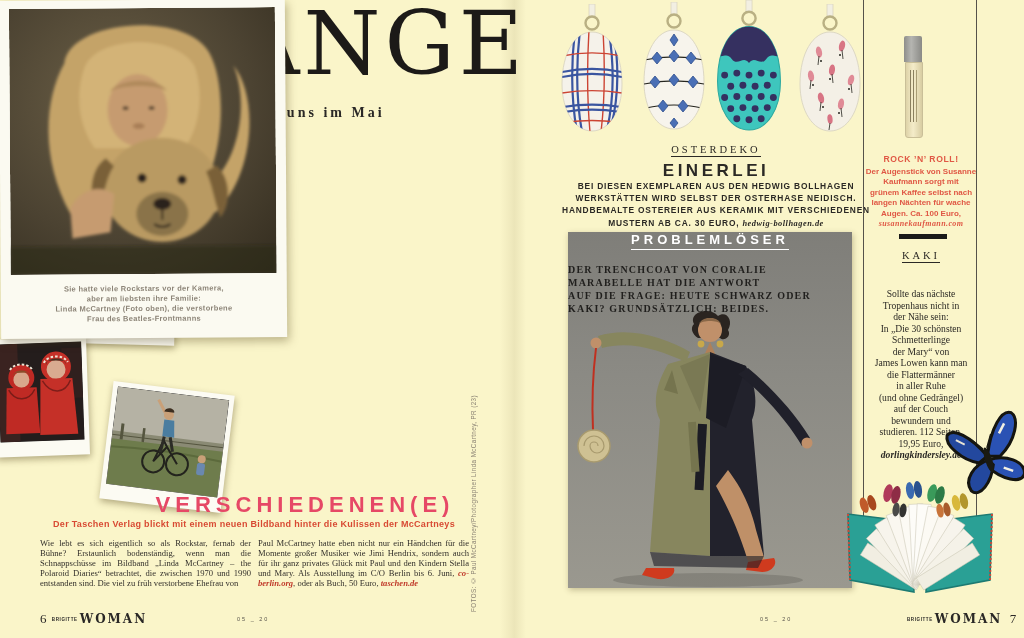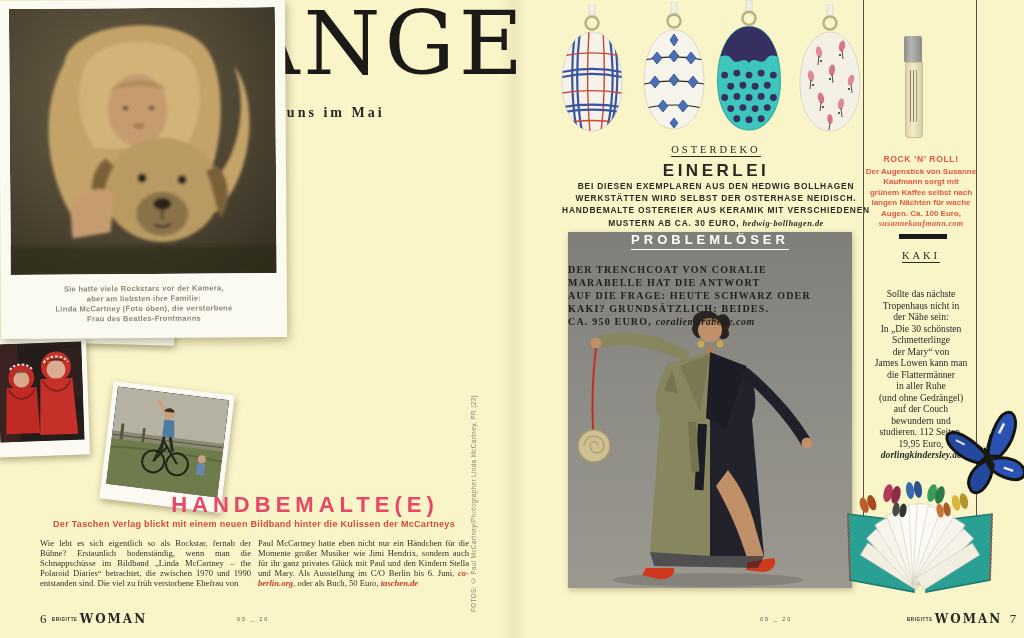--- a/index.html
+++ b/index.html
@@ -207,21 +207,21 @@
       </svg>
     </div>
     <div class="caption">
         <div class="ln">Sie hatte viele Rockstars vor der Kamera,</div>
         <div class="ln">aber am liebsten ihre Familie:</div>
         <div class="ln">Linda McCartney (Foto oben), die verstorbene</div>
         <div class="ln">Frau des Beatles-Frontmanns</div>
       </div>
   </div>
 
-  <div class="abs sect-title">HANDBEMALTE(E)</div>
+  <div class="abs sect-title">VERSCHIEDENEN(E)</div>
   <div class="abs sect-sub">Der Taschen Verlag blickt mit einem neuen Bildband hinter die Kulissen der McCartneys</div>
 
   <div class="abs col col1 serif">Wie lebt es sich eigentlich so als Rockstar, fernab der Bühne? Erstaunlich bodenständig, wenn man die Schnappschüsse im Bildband „Linda McCartney – the Polaroid Diaries“ betrachtet, die zwischen 1970 und 1990 entstanden sind. Die viel zu früh verstorbene Ehefrau von</div>
   <div class="abs col col2 serif"><span>Paul McCartney hatte eben nicht nur ein Händchen für die Momente großer Musiker wie Jimi Hendrix, sondern auch für ihr ganz privates Glück mit Paul und den Kindern Stella und Mary. Als Ausstellung im C/O Berlin bis 6. Juni, </span><span class="rlink">co-berlin.org</span><span>, oder als Buch, 50 Euro, </span><span class="rlink">taschen.de</span></div>
 
   <div class="abs credit">FOTOS: © Paul McCartney/Photographer Linda McCartney, PR (23)</div>
 
   <div class="abs footer" style="left:40px;">
     <span class="pgnum">6</span>
     <span class="brand-s">BRIGITTE</span><span class="brand-l">WOMAN</span>
@@ -405,21 +405,20 @@
       <path d="M82,320 L142,324 L196,324 L190,336 L86,334 Z" fill="#1e1e26" opacity=".6"></path>
     </svg>
     <div class="p2-title"><span>PROBLEMLÖSER</span></div>
     <div class="p2-body">
       <div>
           <div class="ln">DER TRENCHCOAT VON CORALIE</div>
           <div class="ln">MARABELLE HAT DIE ANTWORT</div>
           <div class="ln">AUF DIE FRAGE: HEUTE SCHWARZ ODER</div>
           <div class="ln">KAKI? GRUNDSÄTZLICH: BEIDES.</div>
         </div>
-      <div><span>CA. 950 EURO, </span><span class="ilink">coraliemarabelle.com</span></div>
     </div>
   </div>
 
   <div class="abs rule" style="left:863px;"></div>
   <div class="abs rule" style="left:976px;"></div>
 
   <div class="abs stick">
     <div class="cap"></div>
     <div class="body"></div>
     <div class="lbl"></div>

